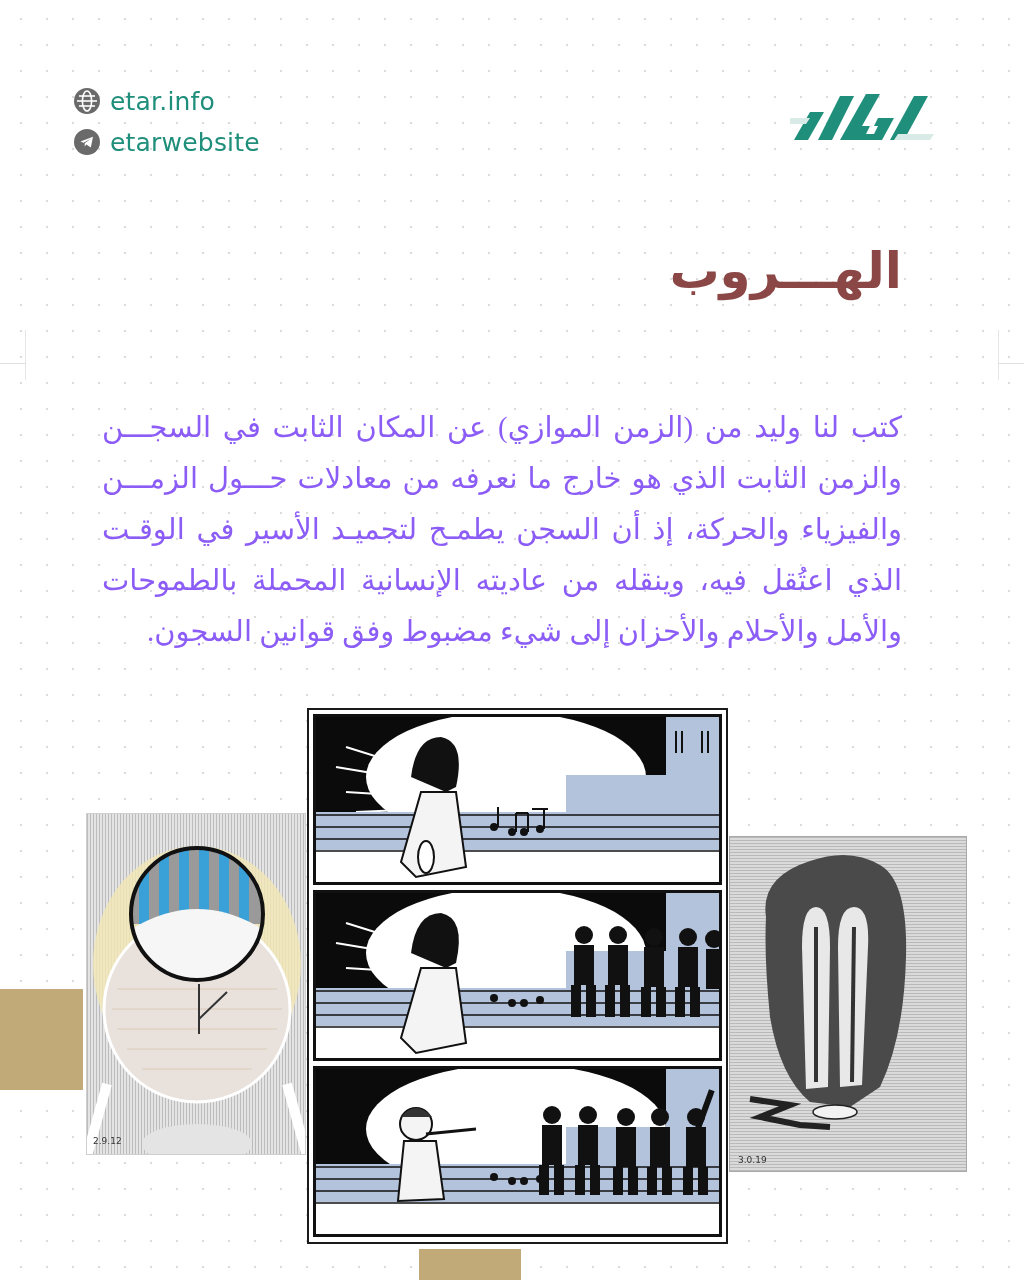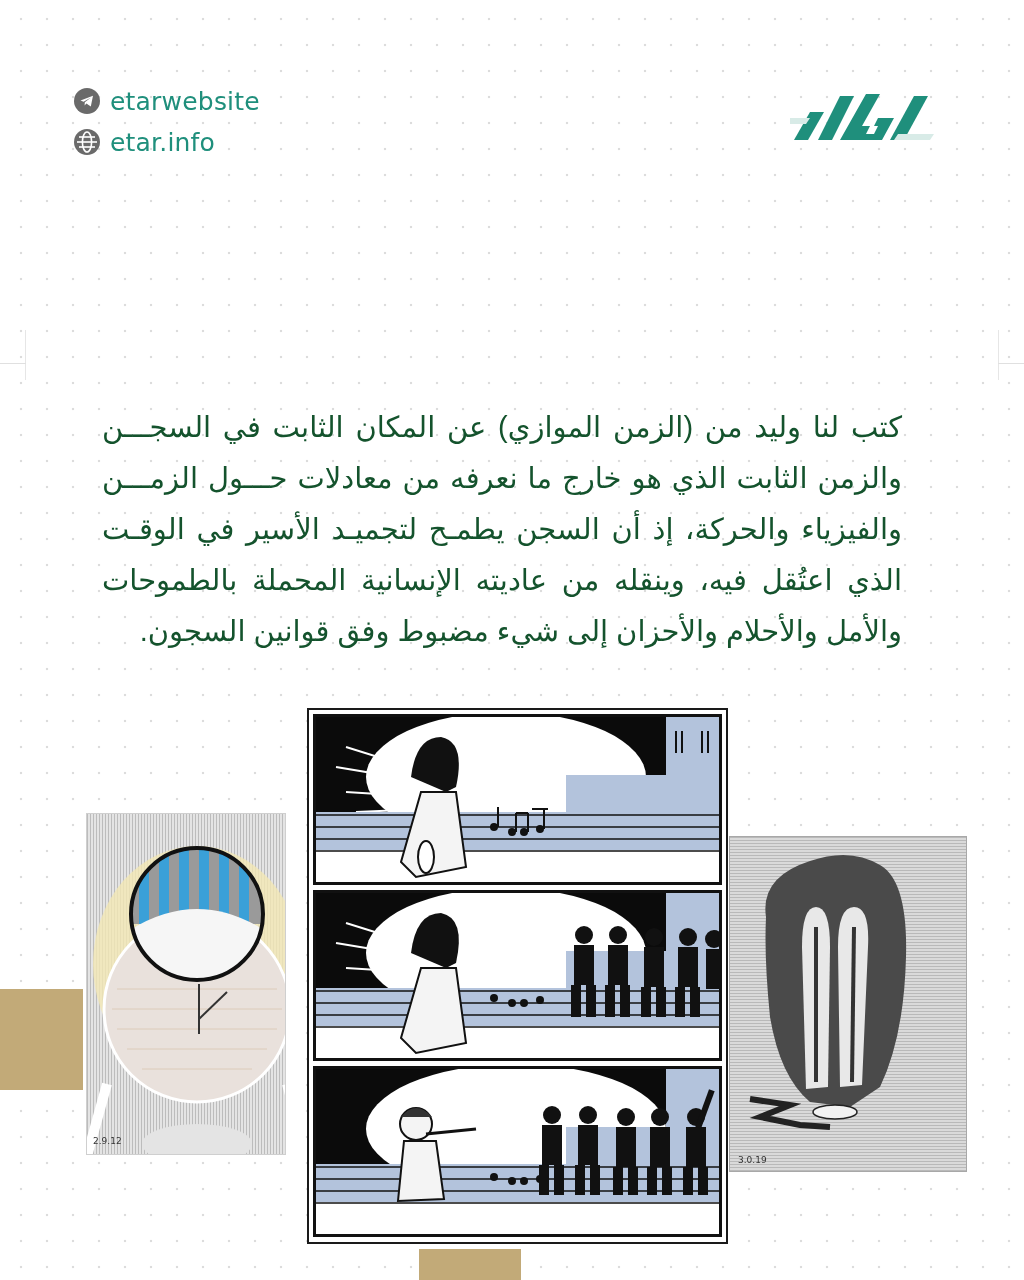--- a/index.html
+++ b/index.html
@@ -26,32 +26,32 @@
 
   .logo { position: absolute; left: 790px; top: 90px; width: 145px; height: 54px; }
 
   .title-block { position: absolute; right: 122px; top: 238px; text-align: right; direction: rtl; }
   .title-main { font-family: "DejaVu Sans", sans-serif; font-weight: bold; font-size: 50px; color: #8b4745; line-height: 66px; }
   .title-sub { font-family: "DejaVu Sans", sans-serif; font-weight: bold; font-size: 46px; color: #1f8f7c; line-height: 64px; }
 
   .body-text {
     position: absolute; right: 122px; top: 402px; width: 800px;
     direction: rtl; text-align: justify; text-align-last: right;
-    font-family: Liberation Sans, sans-serif; font-size: 29px; color: #14532d;
+    font-family: Liberation Serif, serif; font-size: 29px; color: #8b5cf6;
     line-height: 51px;
   }
 
   .gold-block { position: absolute; background: #c2aa78; }
   .gold-left { left: 0; top: 989px; width: 83px; height: 101px; }
   .gold-bottom { left: 419px; top: 1249px; width: 102px; height: 31px; }
 
   
   .art { position: absolute; overflow: hidden; }
   .art-left {
-    left: 86px; top: 813px; width: 200px; height: 342px;
+    left: 86px; top: 813px; width: 220px; height: 342px;
     background: repeating-linear-gradient(90deg, #bcbcbc 0 1px, #e4e4e4 1px 3px);
     border: 1px solid #cfcfcf;
   }
   .art-right {
     left: 729px; top: 836px; width: 238px; height: 336px;
     background: repeating-linear-gradient(0deg, #b9b9b9 0 1px, #dadada 1px 3px);
     border: 1px solid #a8a8a8;
   }
   .comic {
     position: absolute; left: 307px; top: 708px; width: 421px; height: 536px;
@@ -64,60 +64,61 @@
   .panel svg { display: block; }
   .artist-sig { position: absolute; font-family: "DejaVu Sans", sans-serif; font-size: 9px; color: #333; }
 </style>
 </head>
 <body>
 
 <div class="corner-mark left"></div>
 <div class="corner-mark right"></div>
 
 <div class="contact">
-  <div class="contact-row">
-    <span class="contact-icon">
-      <svg width="26" height="26" viewBox="0 0 26 26">
-        <circle cx="13" cy="13" r="12" fill="#6a6a6a"></circle>
-        <path d="M6.5 12.6 L19 7.8 L16.8 18.6 L12.4 15.4 L10.6 17.6 L10.8 14.2 L17 9.6 L9.6 13.8 Z" fill="#ffffff"></path>
-      </svg>
-    </span>
-    <span class="contact-text">etarwebsite</span>
-  </div>
   <div class="contact-row">
     <span class="contact-icon">
       <svg width="26" height="26" viewBox="0 0 26 26">
         <circle cx="13" cy="13" r="12" fill="#6a6a6a"></circle>
         <g fill="none" stroke="#ffffff" stroke-width="1.6">
           <ellipse cx="13" cy="13" rx="4.6" ry="10"></ellipse>
           <line x1="3" y1="13" x2="23" y2="13"></line>
           <line x1="5" y1="8" x2="21" y2="8"></line>
           <line x1="5" y1="18" x2="21" y2="18"></line>
         </g>
       </svg>
     </span>
     <span class="contact-text">etar.info</span>
+  </div>
+  <div class="contact-row">
+    <span class="contact-icon">
+      <svg width="26" height="26" viewBox="0 0 26 26">
+        <circle cx="13" cy="13" r="12" fill="#6a6a6a"></circle>
+        <path d="M6.5 12.6 L19 7.8 L16.8 18.6 L12.4 15.4 L10.6 17.6 L10.8 14.2 L17 9.6 L9.6 13.8 Z" fill="#ffffff"></path>
+      </svg>
+    </span>
+    <span class="contact-text">etarwebsite</span>
   </div>
 </div>
 
 <div class="logo">
   <svg width="145" height="54" viewBox="0 0 145 54">
     <g fill="#1f8f7c">
       <polygon points="4,50 18,50 34,22 20,22"></polygon>
       <polygon points="28,50 42,50 64,6 50,6"></polygon>
       <polygon points="50,50 92,50 104,28 88,28 84,36 72,36 90,4 76,4"></polygon>
       <polygon points="76,44 84,44 88,36 80,36" fill="#ffffff"></polygon>
       <polygon points="100,50 114,50 138,6 124,6"></polygon>
     </g>
     <polygon points="108,44 144,44 140,50 104,50" fill="#d8ebe7"></polygon>
     <polygon points="0,28 20,28 16,34 0,34" fill="#d8ebe7"></polygon>
   </svg>
 </div>
 
 <div class="title-block">
+  <div class="title-main">الهـــروب</div>
 </div>
 
 <p class="body-text">كتب لنا وليد من (الزمن الموازي) عن المكان الثابت في السجـــن والزمن الثابت الذي هو خارج ما نعرفه من معادلات حـــول الزمـــن والفيزياء والحركة، إذ أن السجن يطمـح لتجميـد الأسير في الوقـت الذي اعتُقل فيه، وينقله من عاديته الإنسانية المحملة بالطموحات والأمل والأحلام والأحزان إلى شيء مضبوط وفق قوانين السجون.</p>
 
 <div class="gold-block gold-left"></div>
 
 <div class="art art-left">
   <svg width="220" height="342" viewBox="0 0 220 342">
     <ellipse cx="110" cy="150" rx="104" ry="118" fill="#f2e7b4" opacity="0.8"></ellipse>
     <circle cx="110" cy="195" r="93" fill="#e9e1dc" stroke="#ffffff" stroke-width="3"></circle>

